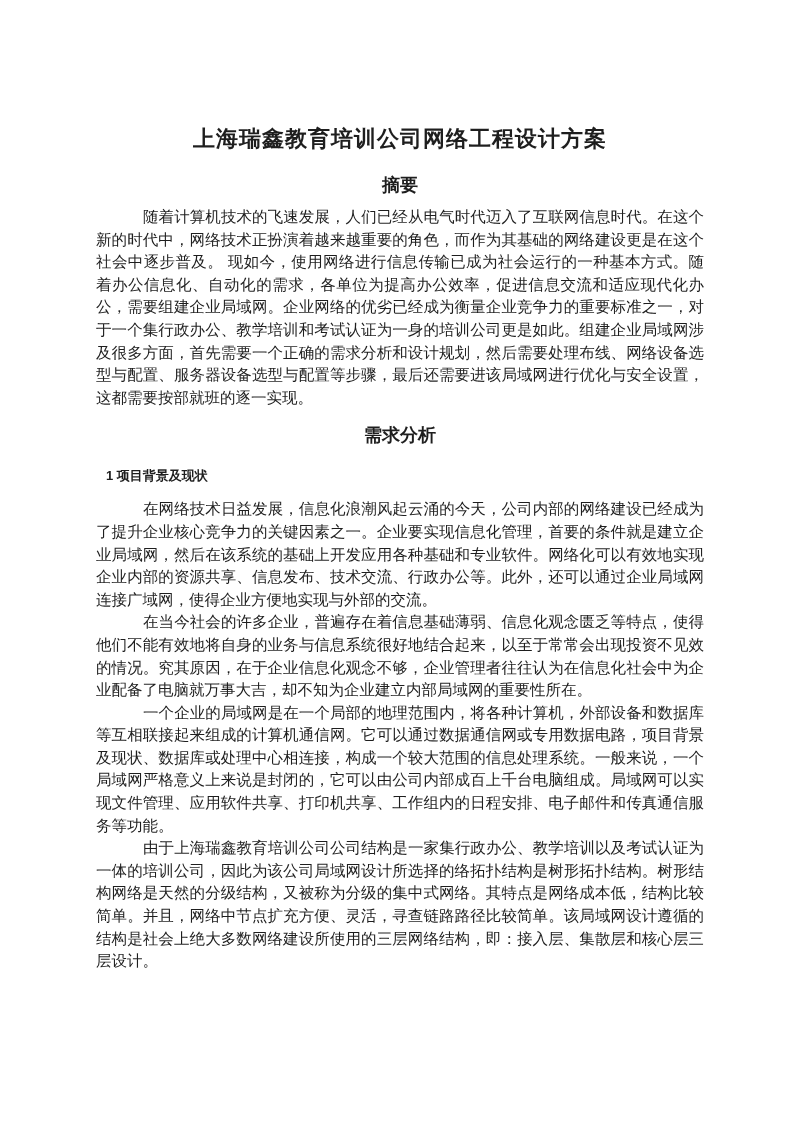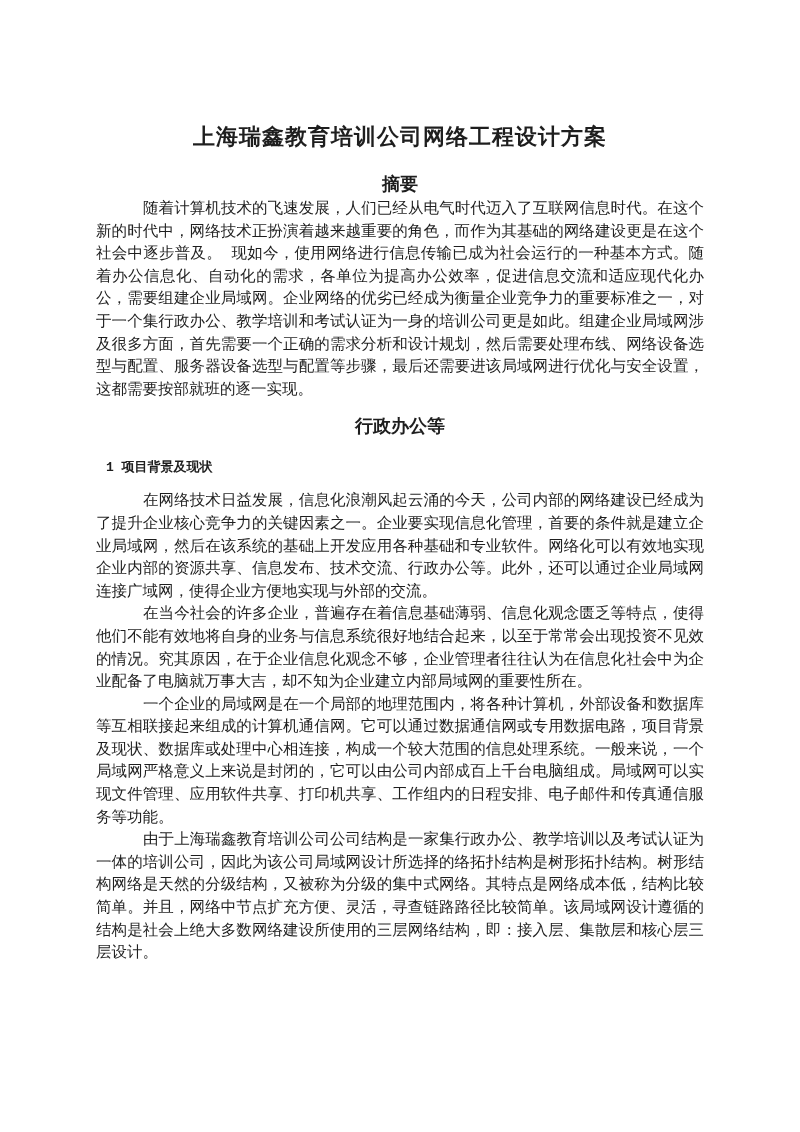--- a/index.html
+++ b/index.html
@@ -9,21 +9,21 @@
   }
   .page {
     position: relative;
     width: 800px;
     height: 1132px;
     margin: 0 auto;
     background: #ffffff;
     box-sizing: border-box;
     padding: 126px 96px 0 96px;
     overflow: hidden;
-    font-family: Liberation Mono, monospace;
+    font-family: Liberation Sans, sans-serif;
     color: #1e1e1e;
   }
   .doc-title {
     font-size: 22px;
     line-height: 26px;
     font-weight: bold;
     text-align: center;
     margin: 0;
     letter-spacing: 1px;
   }
@@ -45,34 +45,34 @@
   }
   .body-par {
     font-size: 15.5px;
     line-height: 22.6px;
     margin: 0;
     text-align: justify;
   }
   .ind2 { text-indent: 47px; }
   .ind-small { text-indent: 13px; }
   .ind-half { text-indent: 8px; }
-  .mt-par { margin-top: 0; }
+  .mt-par { margin-top: 8px; }
 </style>
 </head>
 <body>
 
 <div class="page">
 
   <h1 class="doc-title">上海瑞鑫教育培训公司网络工程设计方案</h1>
 
   <h2 class="center-heading mt-abstract">摘要</h2>
 
   <p class="body-par ind2 mt-par">随着计算机技术的飞速发展，人们已经从电气时代迈入了互联网信息时代。在这个新的时代中，网络技术正扮演着越来越重要的角色，而作为其基础的网络建设更是在这个社会中逐步普及。 现如今，使用网络进行信息传输已成为社会运行的一种基本方式。随着办公信息化、自动化的需求，各单位为提高办公效率，促进信息交流和适应现代化办公，需要组建企业局域网。企业网络的优劣已经成为衡量企业竞争力的重要标准之一，对于一个集行政办公、教学培训和考试认证为一身的培训公司更是如此。组建企业局域网涉及很多方面，首先需要一个正确的需求分析和设计规划，然后需要处理布线、网络设备选型与配置、服务器设备选型与配置等步骤，最后还需要进该局域网进行优化与安全设置，这都需要按部就班的逐一实现。</p>
 
-  <h2 class="center-heading mt-requirements">行政办公等</h2>
+  <h2 class="center-heading mt-requirements">需求分析</h2>
 
   <h3 class="section-heading">1 项目背景及现状</h3>
 
   <p class="body-par ind2">在网络技术日益发展，信息化浪潮风起云涌的今天，公司内部的网络建设已经成为了提升企业核心竞争力的关键因素之一。企业要实现信息化管理，首要的条件就是建立企业局域网，然后在该系统的基础上开发应用各种基础和专业软件。网络化可以有效地实现企业内部的资源共享、信息发布、技术交流、行政办公等。此外，还可以通过企业局域网连接广域网，使得企业方便地实现与外部的交流。</p>
 
   <p class="body-par ind2">在当今社会的许多企业，普遍存在着信息基础薄弱、信息化观念匮乏等特点，使得他们不能有效地将自身的业务与信息系统很好地结合起来，以至于常常会出现投资不见效的情况。究其原因，在于企业信息化观念不够，企业管理者往往认为在信息化社会中为企业配备了电脑就万事大吉，却不知为企业建立内部局域网的重要性所在。</p>
 
   <p class="body-par ind2">一个企业的局域网是在一个局部的地理范围内，将各种计算机，外部设备和数据库等互相联接起来组成的计算机通信网。它可以通过数据通信网或专用数据电路，项目背景及现状、数据库或处理中心相连接，构成一个较大范围的信息处理系统。一般来说，一个局域网严格意义上来说是封闭的，它可以由公司内部成百上千台电脑组成。局域网可以实现文件管理、应用软件共享、打印机共享、工作组内的日程安排、电子邮件和传真通信服务等功能。</p>
 
   <p class="body-par ind2">由于上海瑞鑫教育培训公司公司结构是一家集行政办公、教学培训以及考试认证为一体的培训公司，因此为该公司局域网设计所选择的络拓扑结构是树形拓扑结构。树形结构网络是天然的分级结构，又被称为分级的集中式网络。其特点是网络成本低，结构比较简单。并且，网络中节点扩充方便、灵活，寻查链路路径比较简单。该局域网设计遵循的结构是社会上绝大多数网络建设所使用的三层网络结构，即：接入层、集散层和核心层三层设计。</p>

